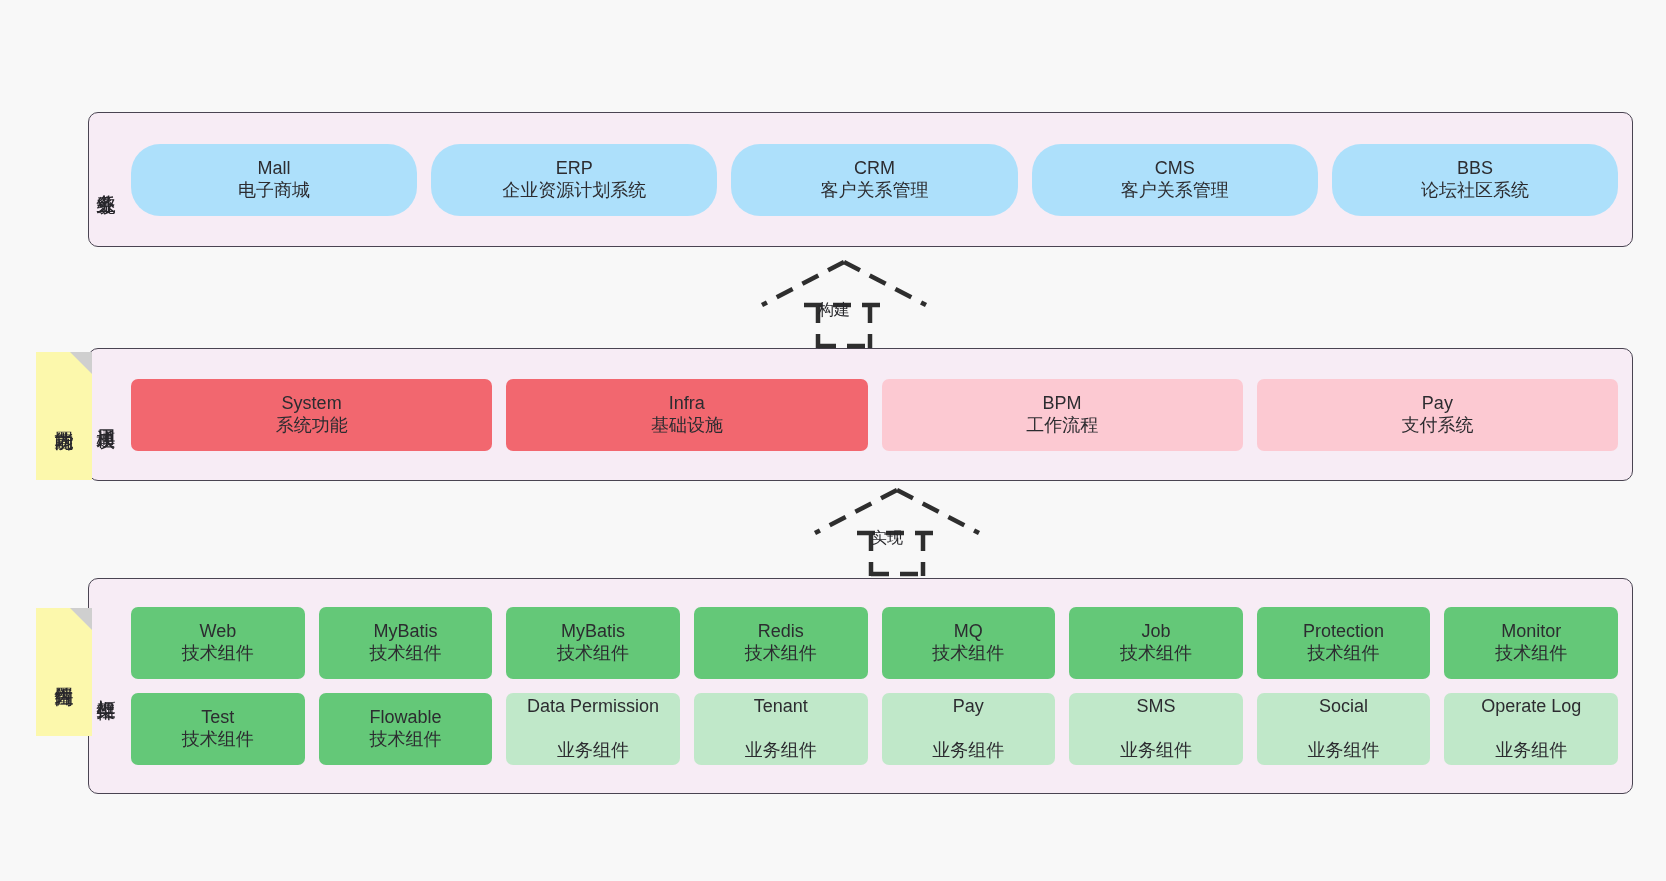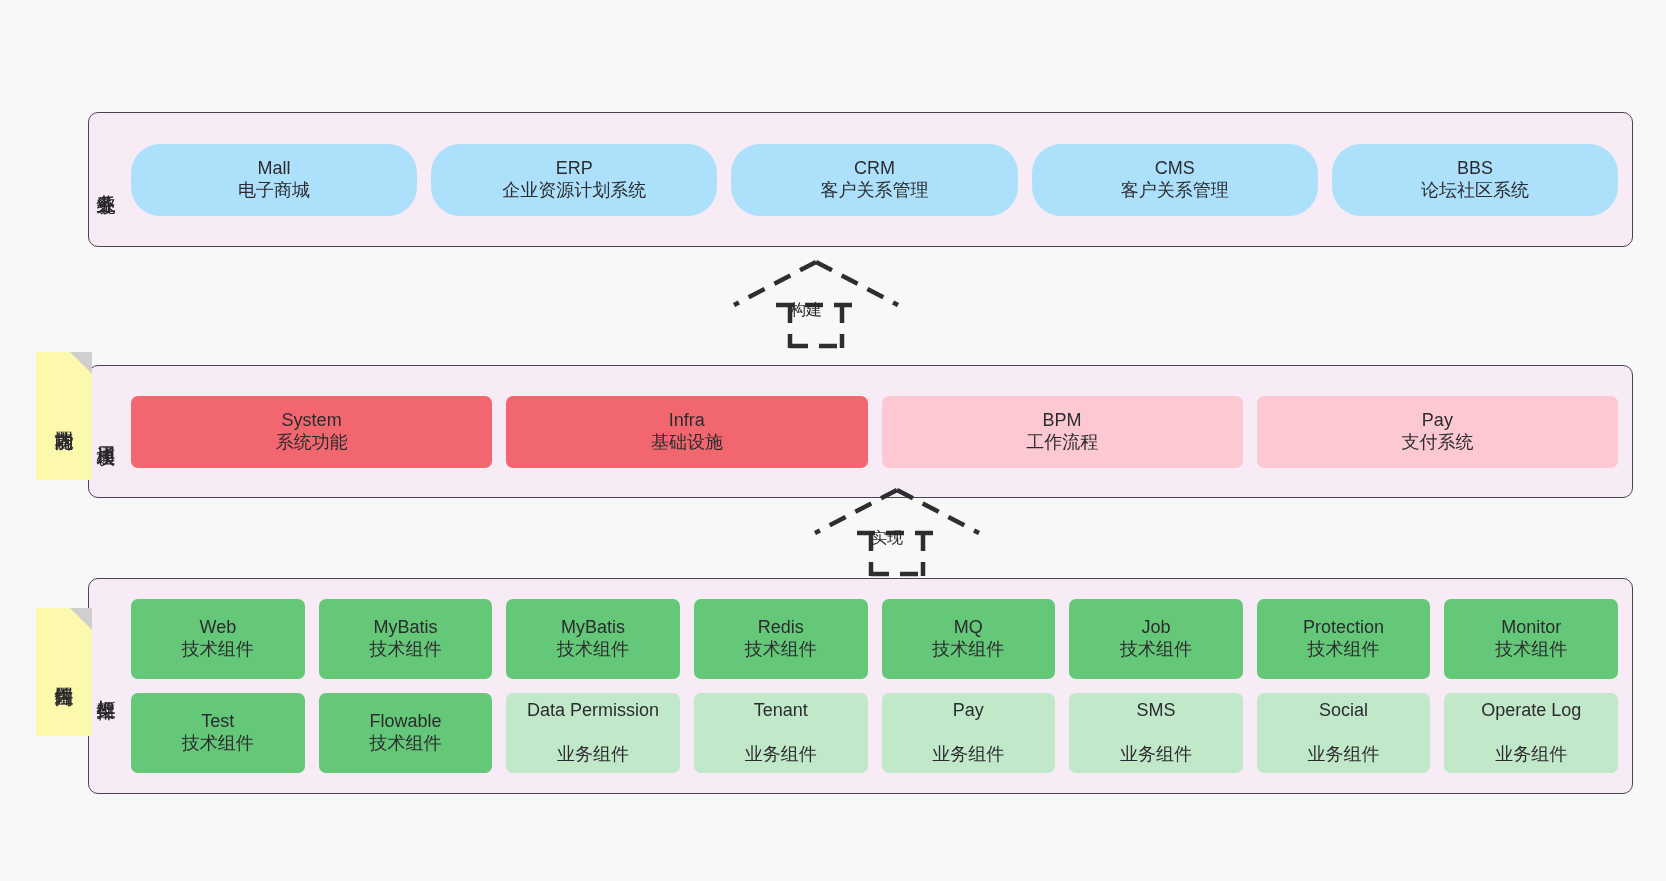--- a/index.html
+++ b/index.html
@@ -87,26 +87,26 @@
   .card .c-cn { display: block; }
 
   .c-blue       { background: #ade0fb; border-radius: 29px; }
   .c-red        { background: #f2676f; }
   .c-pink       { background: #fcc9d2; justify-content: center; }
   .c-green      { background: #64c878; }
   .c-lightgreen { background: #c0e8c9; gap: 22px; }
 
   
   #layer-business { left: 88px;  top: 112px; width: 1545px; height: 135px; }
-  #layer-common   { left: 88px;  top: 348px; width: 1545px; height: 133px; margin-top: 17px; }
+  #layer-common   { left: 88px;  top: 348px; width: 1545px; height: 133px; }
   #layer-frame    { left: 88px;  top: 578px; width: 1545px; height: 216px; }
 
   #layer-business .card,
   #layer-common   .card { height: 72px; }
-  #layer-frame    .card { height: 80px; }
+  #layer-frame    .card { height: 72px; }
 
   
   .note {
     position: absolute;
     width: 56px;
     background: #fcf8ac;
     box-sizing: border-box;
     display: flex;
     align-items: center;
     justify-content: center;
@@ -139,21 +139,21 @@
   .arrow-label {
     position: absolute;
     font-size: 16px;
     line-height: 1;
     color: #26262a;
     white-space: nowrap;
     user-select: none;
     background: transparent;
   }
 
-  #arrow-build  { left: 728px; top: 258px; width: 176px; height: 90px; }
+  #arrow-build  { left: 756px; top: 258px; width: 176px; height: 90px; }
   #arrow-build  .arrow-label { left: 62px; top: 44px; }
 
   #arrow-impl   { left: 809px; top: 486px; width: 176px; height: 90px; }
   #arrow-impl   .arrow-label { left: 62px; top: 44px; }
 </style>
 </head>
 <body>
 
 <div id="canvas">
 

